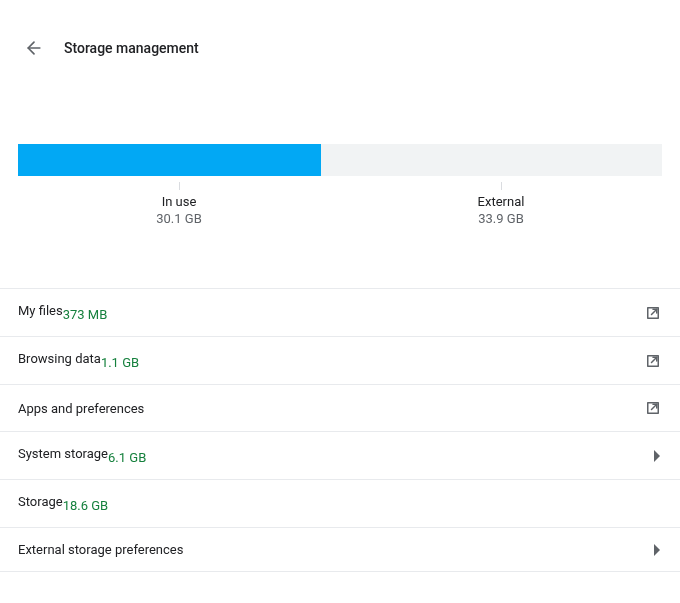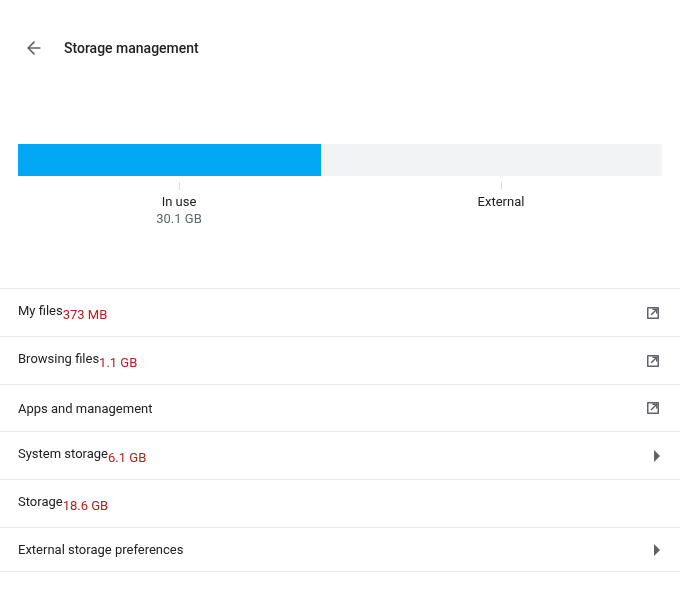--- a/index.html
+++ b/index.html
@@ -88,21 +88,21 @@
     .row-text {
       display: flex;
       flex-direction: row;
     }
     .row-title {
       font-size: 13px;
       color: #202124;
     }
     .row-sub {
       font-size: 13px;
-      color: #b91c1c;
+      color: #15803d;
       margin-top: 4px;
     }
     .row-icon {
       color: #5f6368;
       display: flex;
       align-items: center;
     }
     .row-noicon .row-icon { visibility: hidden; }
     .arrow svg { width: 8px; height: 12px; }
     .ext svg { width: 18px; height: 18px; }
@@ -124,54 +124,55 @@
   <div class="bar">
     <div class="bar-fill" id="bar-fill" style="width: 47%;"></div>
   </div>
   <div class="bar-stats">
     <div class="stat">
       <div class="stat-label">In use</div>
       <div class="stat-value">30.1 GB</div>
     </div>
     <div class="stat">
       <div class="stat-label">External</div>
+      <div class="stat-value">33.9 GB</div>
     </div>
   </div>
 </div>
 
 <div class="list" id="list">
     <div class="row">
       <div class="row-text">
         <div class="row-title">My files</div>
         <div class="row-sub">373 MB</div>
       </div>
       <div class="row-icon ext">
         <svg viewBox="0 0 24 24" fill="none" stroke="currentColor" stroke-width="2" stroke-linecap="round" stroke-linejoin="round">
           <path d="M5 5h14v14H5z"></path>
           <path d="M10 14l7-7"></path>
           <path d="M12 7h5v5"></path>
         </svg>
       </div>
     </div>
     <div class="row">
       <div class="row-text">
-        <div class="row-title">Browsing files</div>
+        <div class="row-title">Browsing data</div>
         <div class="row-sub">1.1 GB</div>
       </div>
       <div class="row-icon ext">
         <svg viewBox="0 0 24 24" fill="none" stroke="currentColor" stroke-width="2" stroke-linecap="round" stroke-linejoin="round">
           <path d="M5 5h14v14H5z"></path>
           <path d="M10 14l7-7"></path>
           <path d="M12 7h5v5"></path>
         </svg>
       </div>
     </div>
     <div class="row">
       <div class="row-text">
-        <div class="row-title">Apps and management</div>
+        <div class="row-title">Apps and preferences</div>
       </div>
       <div class="row-icon ext">
         <svg viewBox="0 0 24 24" fill="none" stroke="currentColor" stroke-width="2" stroke-linecap="round" stroke-linejoin="round">
           <path d="M5 5h14v14H5z"></path>
           <path d="M10 14l7-7"></path>
           <path d="M12 7h5v5"></path>
         </svg>
       </div>
     </div>
     <div class="row">

